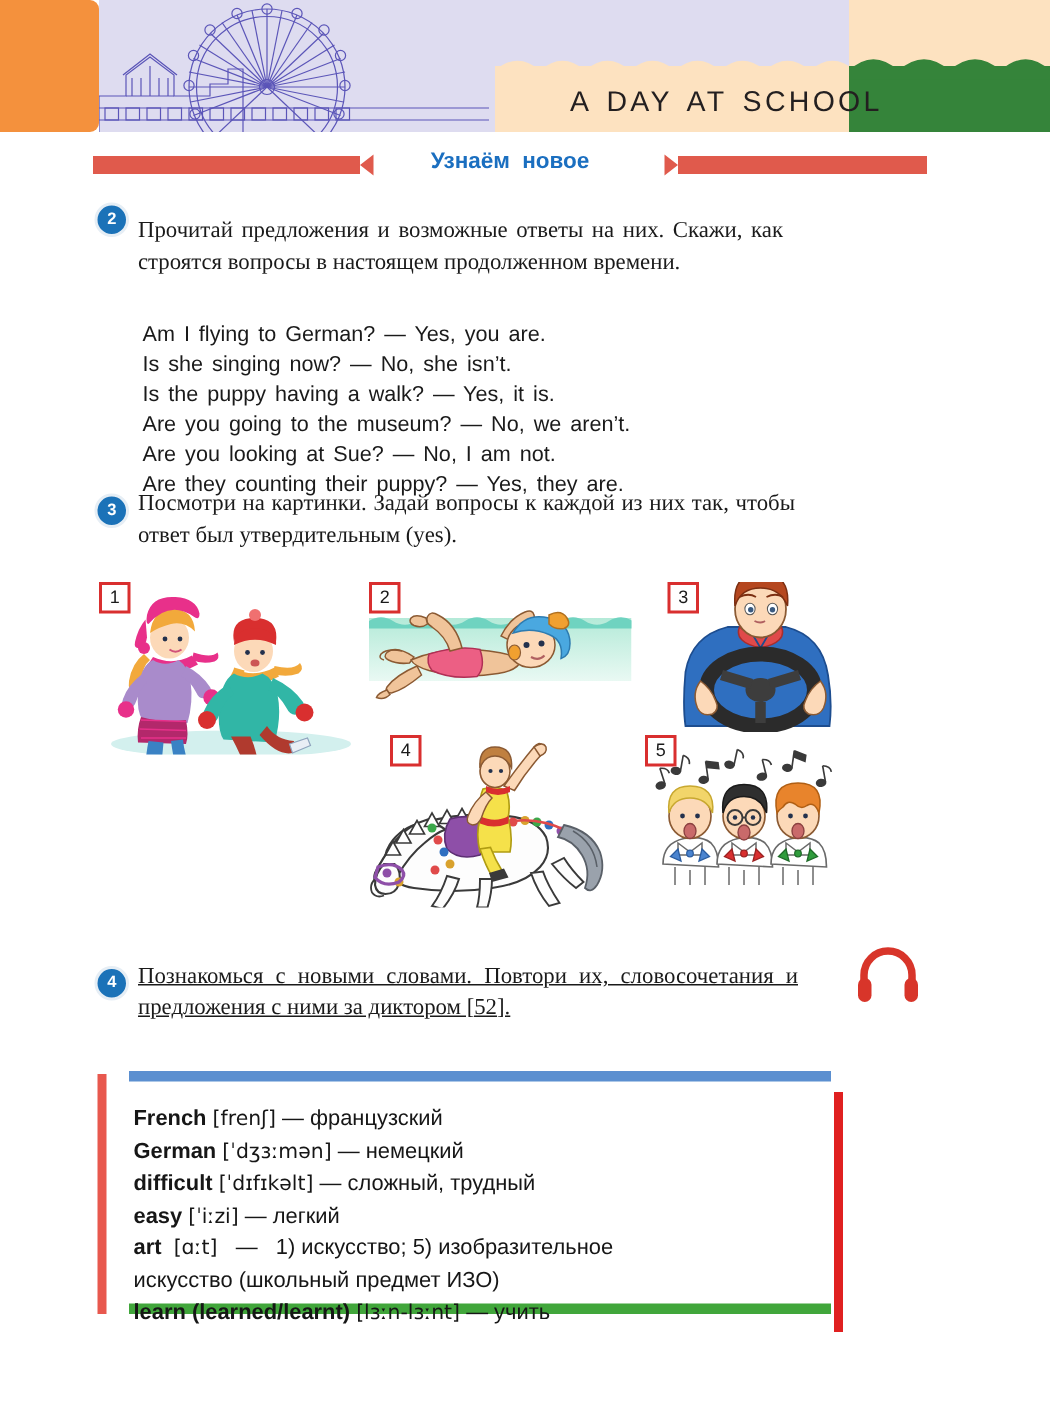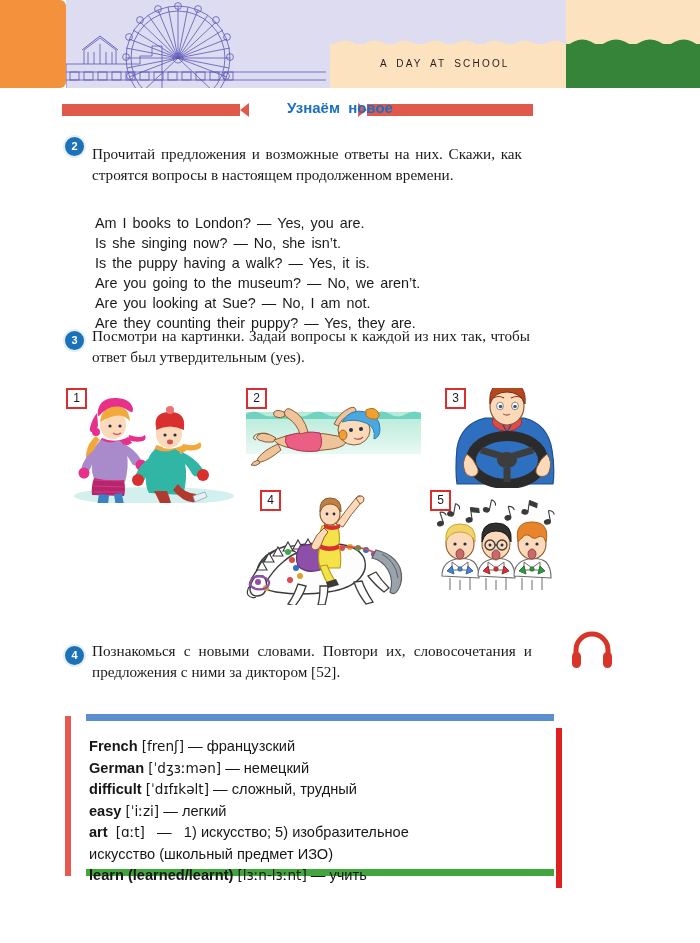--- a/index.html
+++ b/index.html
@@ -55,21 +55,21 @@
   }
   .header-eye {
     position: absolute;
     left: 66px; top: 0;
     width: 260px; height: 88px;
     overflow: hidden;
   }
   .header-title {
     position: absolute;
     left: 380px; top: 58px;
-    font-size: 10px;
+    font-size: 19px;
     letter-spacing: 2.2px;
     word-spacing: 3px;
     color: #231f20;
     font-weight: 400;
   }
   .header-green {
     position: absolute;
     left: 566px; top: 44px;
     width: 134px; height: 44px;
     background: #35843a;
@@ -87,21 +87,21 @@
     color: #ffffff;
     font-size: 19px;
     font-weight: bold;
     margin-top: 44px;
   }
 
   
   .divider {
     position: absolute;
     left: 62px; top: 99px;
-    width: 471px; height: 22px;
+    width: 556px; height: 22px;
   }
   .divider-bar-left {
     position: absolute;
     left: 0; top: 5px;
     width: 178px; height: 12px;
     background: #e05a4c;
   }
   .divider-bar-right {
     position: absolute;
     right: 0; top: 5px;
@@ -182,20 +182,21 @@
     position: absolute;
     left: 92px; top: 326px;
     width: 438px;
   }
 
   #ex4-badge { left: 63px; top: 644px; }
   #ex4-body {
     position: absolute;
     left: 92px; top: 641px;
     width: 440px;
+    text-decoration: underline;
   }
   .headphones {
     position: absolute;
     left: 570px; top: 630px;
     width: 44px; height: 40px;
   }
 
   
   .pic { position: absolute; }
   .pic-num {
@@ -361,21 +362,21 @@
   <div class="divider-bar-left"></div>
   <div class="divider-chev-left"></div>
   <div class="divider-chev-right"></div>
   <div class="divider-bar-right"></div>
   <div class="divider-label">Узнаём  новое</div>
 </div>
 
 <div class="ex-badge" id="ex2-badge">2</div>
 <div class="ru-text" id="ex2-body">Прочитай предложения и возможные ответы на них. Скажи, как строятся вопросы в настоящем продолженном времени.</div>
 <div class="en-text" id="ex2-examples">
-  <div>Am I books to London? — Yes, you are.</div>
+  <div>Am I flying to German? — Yes, you are.</div>
   <div>Is she singing now? — No, she isn’t.</div>
   <div>Is the puppy having a walk? — Yes, it is.</div>
   <div>Are you going to the museum? — No, we aren’t.</div>
   <div>Are you looking at Sue? — No, I am not.</div>
   <div>Are they counting their puppy? — Yes, they are.</div>
 </div>
 
 <div class="ex-badge" id="ex3-badge">3</div>
 <div class="ru-text" id="ex3-body">Посмотри на картинки. Задай вопросы к каждой из них так, чтобы ответ был утвердительным (yes).</div>
 

